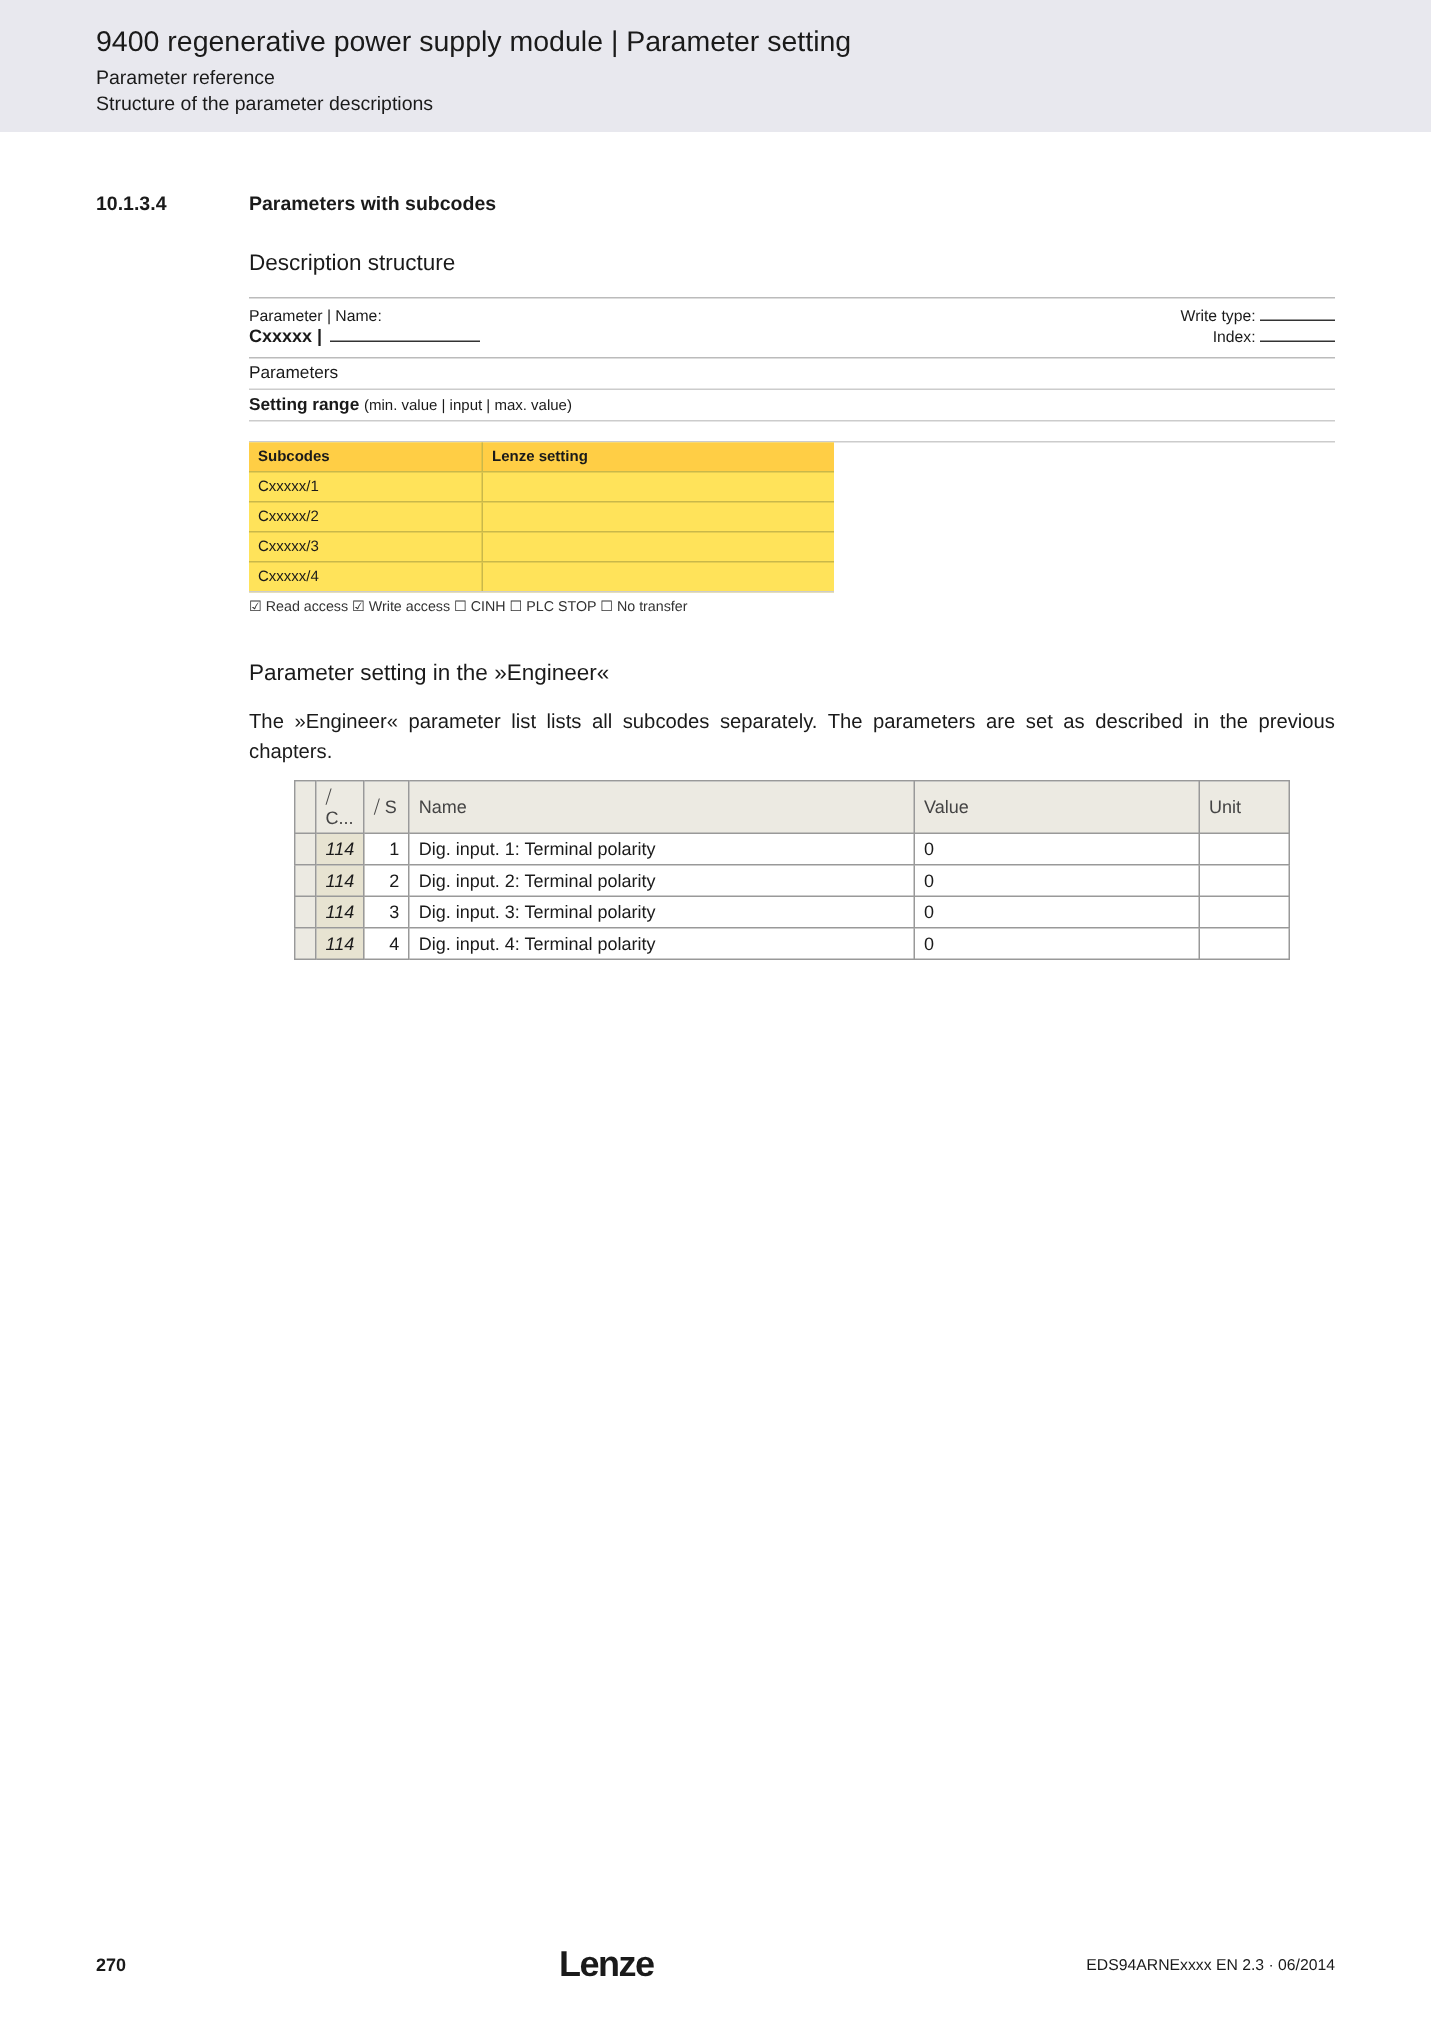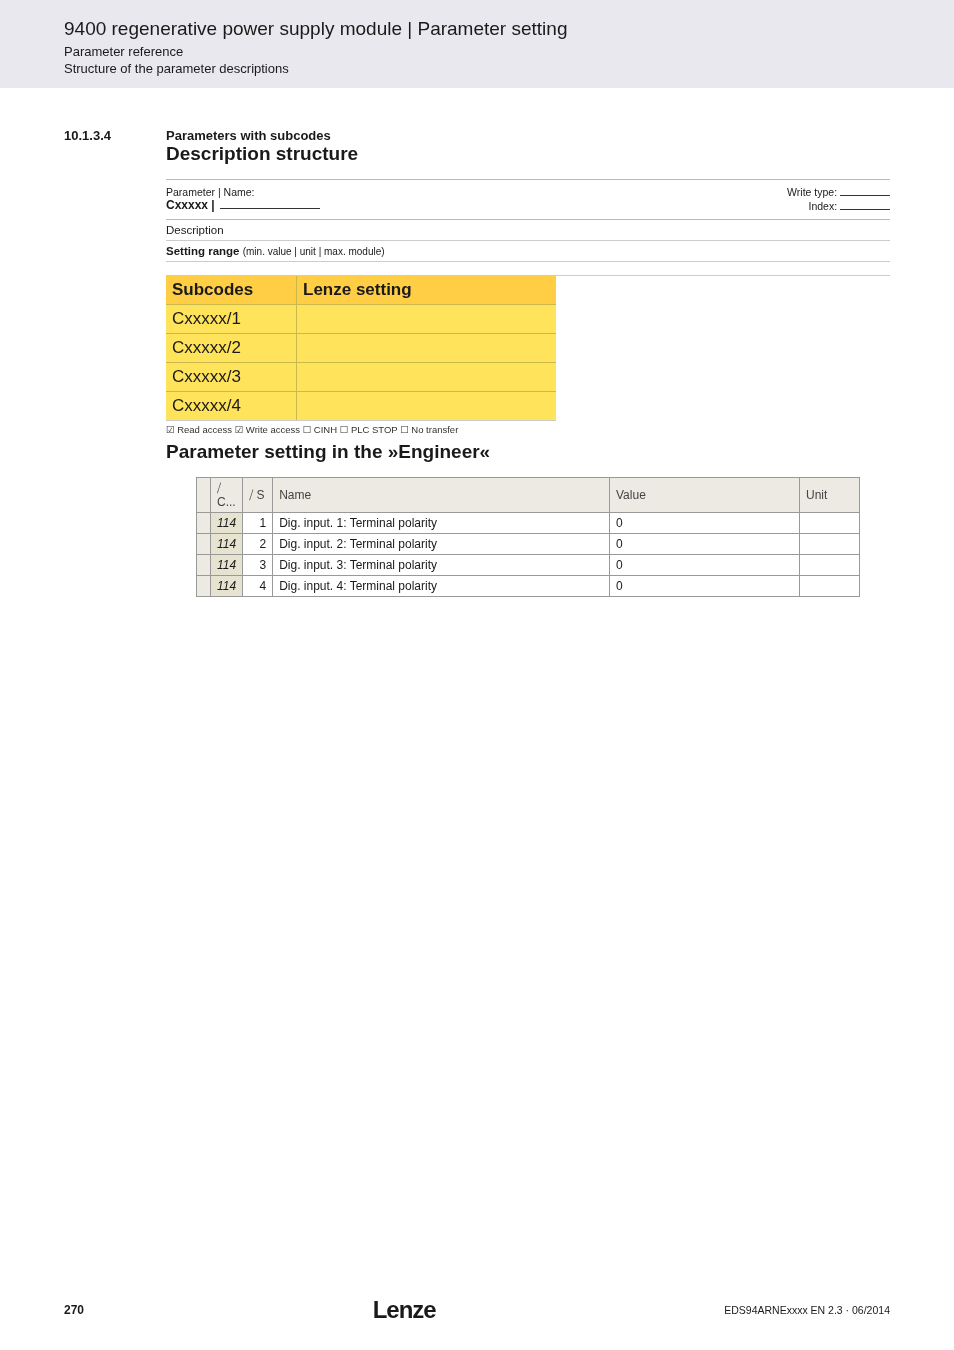--- a/index.html
+++ b/index.html
@@ -41,22 +41,23 @@
     min-width: 82px;
   }
   .sec-title {
     font-size: 13px;
     font-weight: 700;
   }
   .indent {
     margin-left: 102px;
   }
   .subhead {
-    font-size: 19px;
-    font-weight: 700;
+    font-size: 15px;
+    font-weight: 400;
+    margin-top: 24px;
     margin-bottom: 14px;
   }
   .param-box {
     border-top: 1px solid #bbb;
     font-size: 11px;
   }
   .pb-head {
     display: flex;
     justify-content: space-between;
     align-items: flex-start;
@@ -96,21 +97,22 @@
   }
   .pb-setting .light { font-weight: 400; font-size: 10px; }
   .yellow-block {
     width: 390px;
     border-bottom: 1px solid #ccc;
     background: #ffe35a;
   }
   .yellow-row {
     display: flex;
     border-top: 1px solid #c9b84a;
-    font-size: 17px;
+    font-size: 10px;
+    gap: 25px;
   }
   .yellow-row:first-child { border-top: none; }
   .yellow-row.header { font-weight: 700; background: #ffce45; }
   .yc1 { width: 130px; padding: 4px 6px; }
   .yc2 { flex: 1; padding: 4px 6px; border-left: 1px solid #c9b84a; }
   .pb-flags {
     font-size: 9.5px;
     padding: 3px 0 6px 0;
     color: #333;
   }
@@ -198,24 +200,24 @@
           <div>
             <span class="code">Cxxxxx |</span>
             <span class="blank-line"></span>
           </div>
         </div>
         <div class="pb-head-right">
           <div><span>Write type:</span> <span class="blank-short"></span></div>
           <div><span>Index:</span> <span class="blank-short"></span></div>
         </div>
       </div>
-      <div class="pb-row">Description</div>
+      <div class="pb-row">Parameters</div>
       <div class="pb-setting">
         <span>Setting range</span>
-        <span class="light">(min. value | unit | max. module)</span>
+        <span class="light">(min. value | input | max. value)</span>
       </div>
       <div class="pb-row" style="height:14px;"></div>
 
       <div class="yellow-block">
         <div class="yellow-row header">
           <div class="yc1">Subcodes</div>
           <div class="yc2">Lenze setting</div>
         </div>
         <div class="yellow-row">
             <div class="yc1">Cxxxxx/1</div>
@@ -231,20 +233,21 @@
           </div>
         <div class="yellow-row">
             <div class="yc1">Cxxxxx/4</div>
             <div class="yc2"></div>
           </div>
       </div>
       <div class="pb-flags">☑ Read access   ☑ Write access   ☐ CINH   ☐ PLC STOP   ☐ No transfer</div>
     </div>
 
     <div class="subhead">Parameter setting in the »Engineer«</div>
+    <div class="paragraph">The »Engineer« parameter list lists all subcodes separately. The parameters are set as described in the previous chapters.</div>
 
     <div class="eng-table-wrap">
       <table class="eng-table">
         <thead>
           <tr>
             <th class="col-expand"></th>
             <th>⧸ C...</th>
             <th>⧸ S</th>
             <th class="col-name">Name</th>
             <th class="col-value">Value</th>

